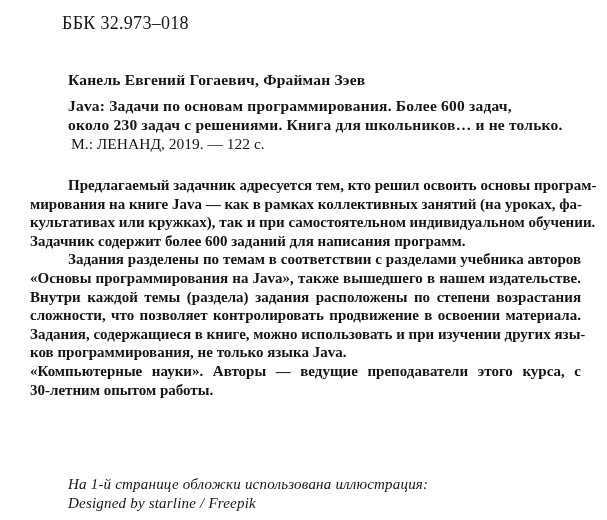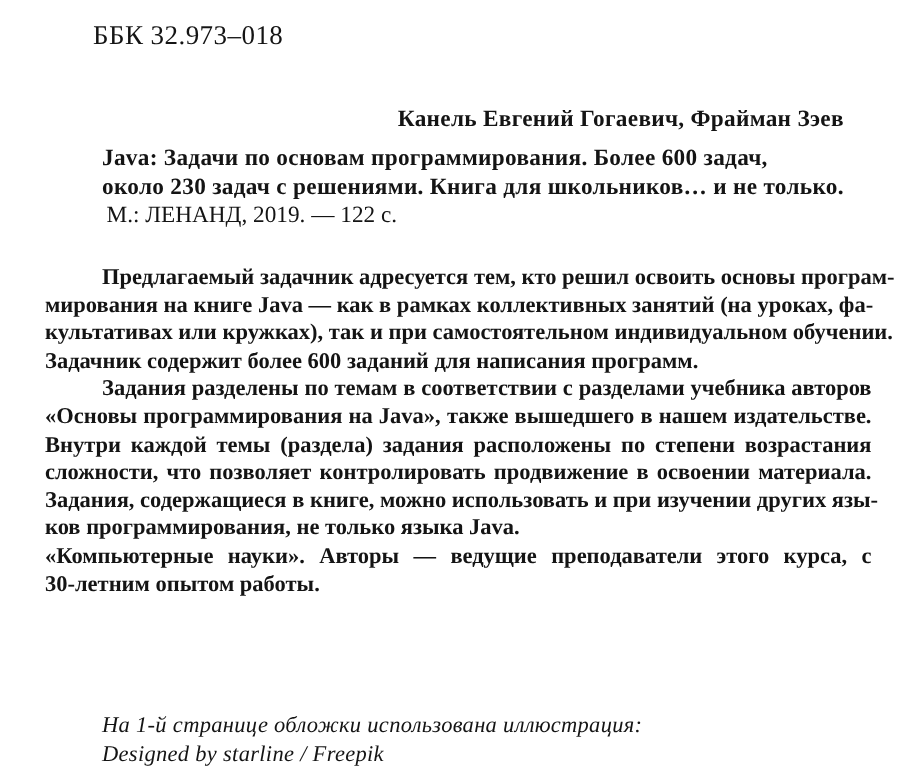--- a/index.html
+++ b/index.html
@@ -26,21 +26,20 @@
     left: 68px;
     top: 70px;
     font-size: 15.5px;
     line-height: 19px;
     white-space: nowrap;
   }
   .authors {
     font-weight: bold;
     margin-bottom: 7px;
     letter-spacing: 0.2px;
-    text-align: right;
   }
   .title-line {
     font-weight: bold;
     letter-spacing: 0.2px;
   }
   .imprint {
     padding-left: 3px;
   }
   .annotation {
     position: absolute;

